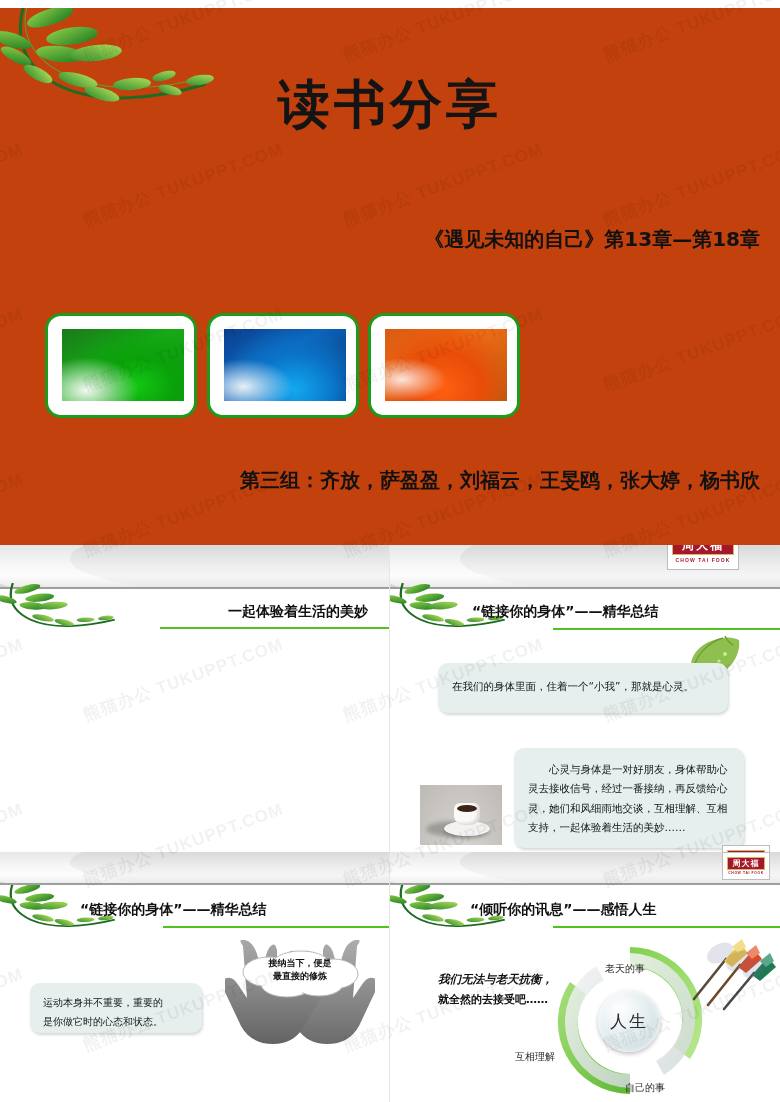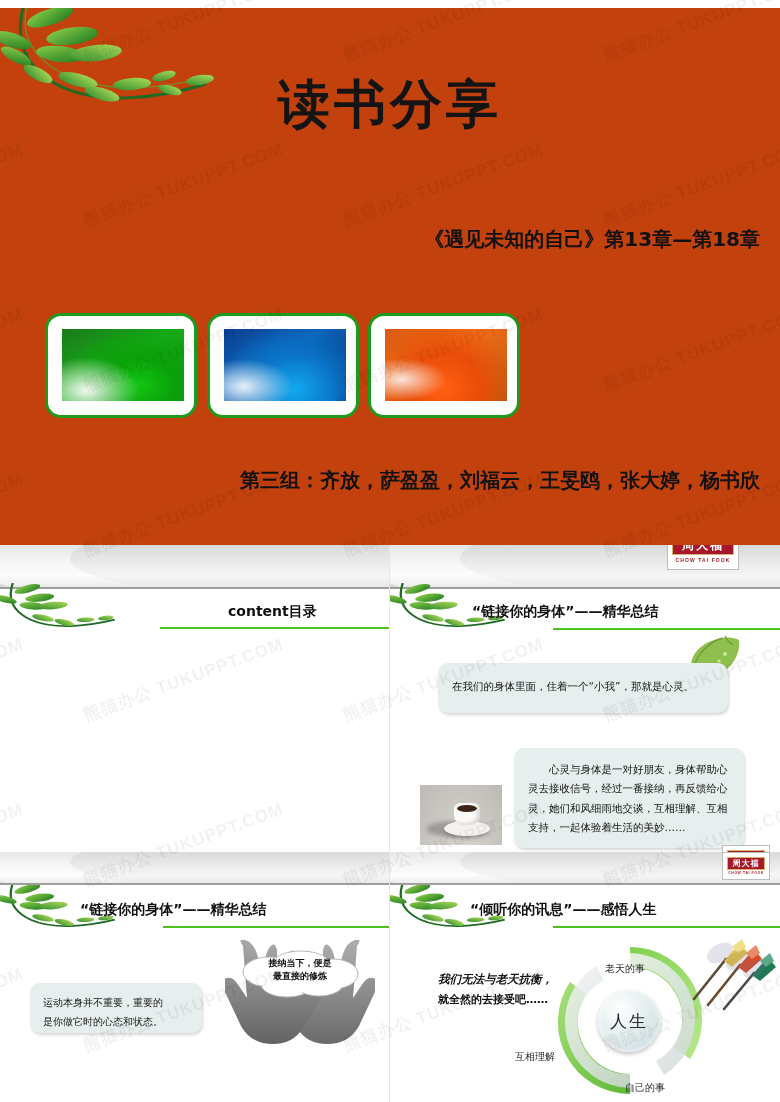--- a/index.html
+++ b/index.html
@@ -242,21 +242,21 @@
       </g>
       <g fill="url(#lg2)">
         <ellipse cx="102" cy="49" rx="26" ry="8" transform="rotate(-6 102 49)"></ellipse>
         <ellipse cx="84" cy="76" rx="20" ry="6.5" transform="rotate(14 84 76)"></ellipse>
         <ellipse cx="122" cy="86" rx="18" ry="6" transform="rotate(16 122 86)"></ellipse>
         <ellipse cx="160" cy="80" rx="16" ry="5" transform="rotate(-4 160 80)"></ellipse>
         <ellipse cx="196" cy="76" rx="14" ry="5" transform="rotate(-8 196 76)"></ellipse>
       </g>
     </svg>
 
-    <div class="slide-title" style="left:228px;top:58px;">content目录</div>
+    <div class="slide-title" style="left:228px;top:58px;">一起体验着生活的美妙</div>
     <div class="title-rule" style="left:160px;top:82px;width:230px;"></div>
 
     <div class="toc-item">
       
       
       
     </div>
 
     <div class="toc-item">
       

